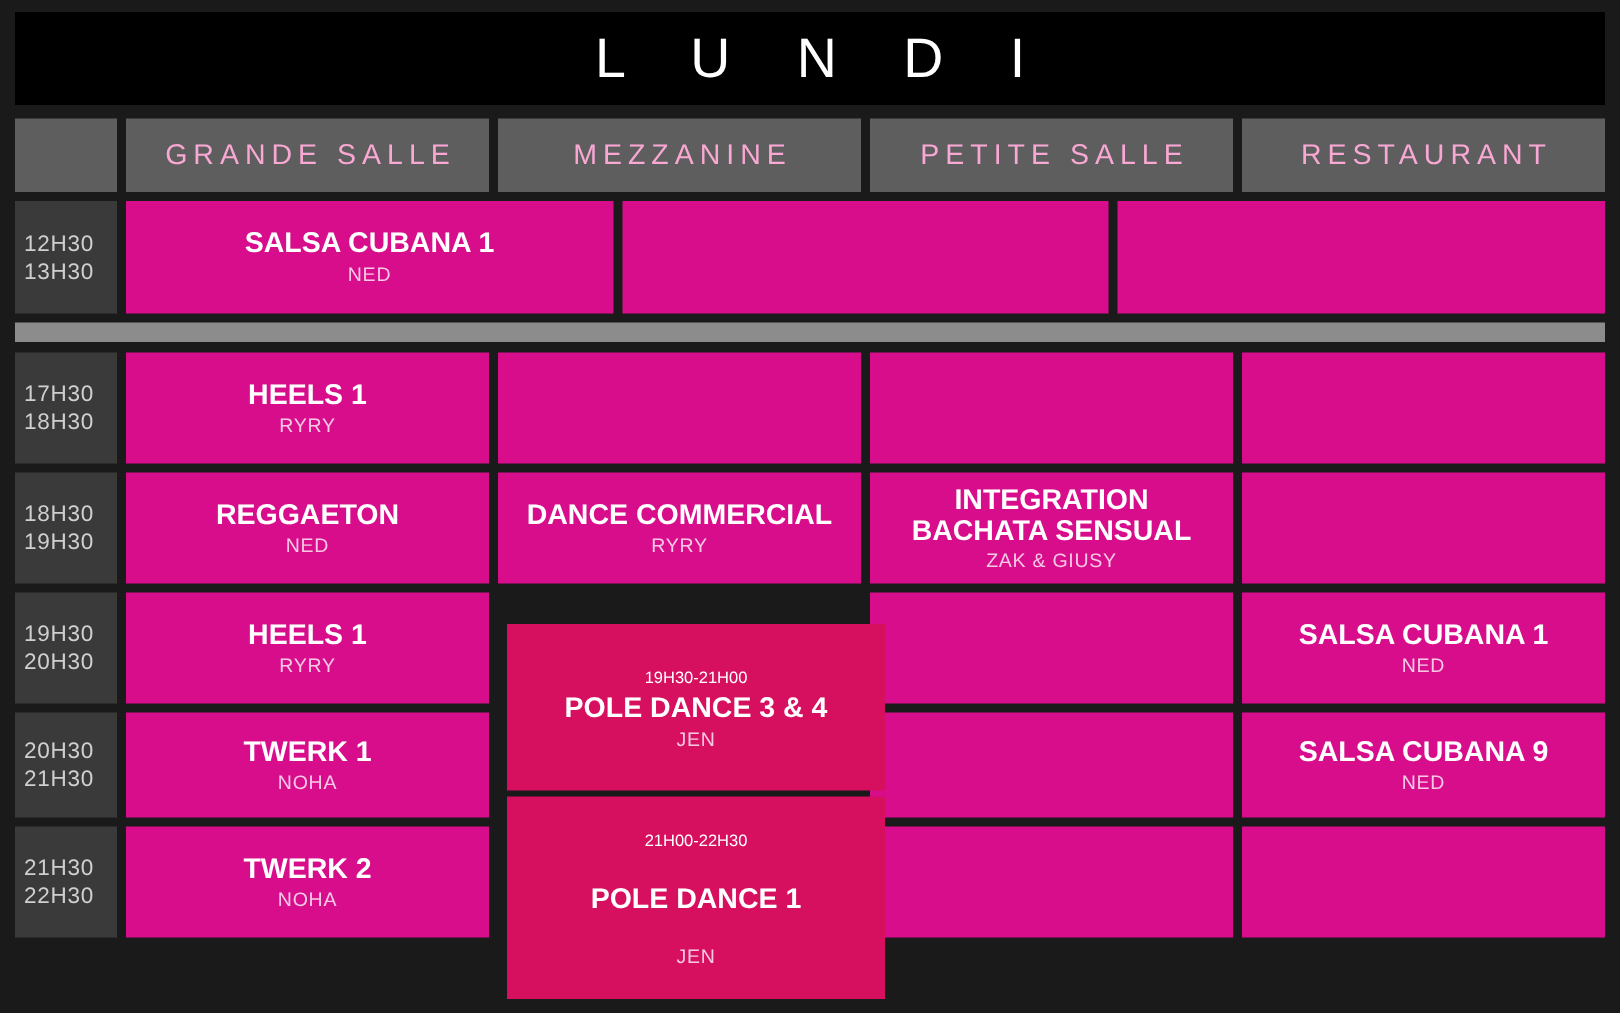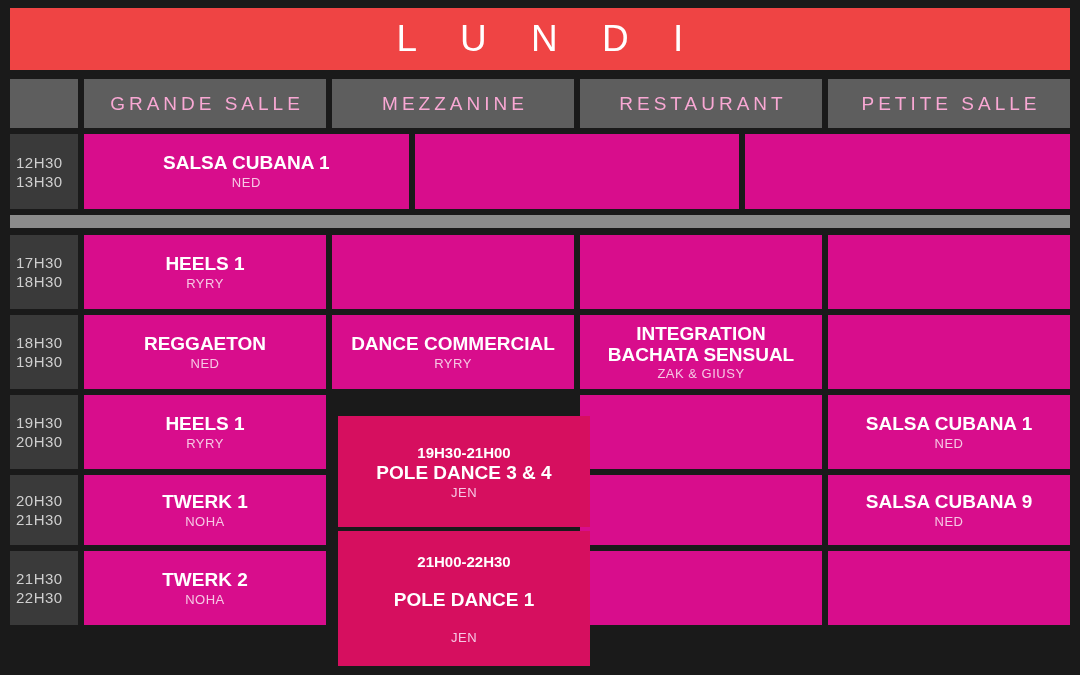--- a/index.html
+++ b/index.html
@@ -20,21 +20,21 @@
     width: 1080px;
     height: 675px;
     background: #1a1a1a;
     box-sizing: border-box;
     padding: 8px 10px 0 10px;
   }
 
   
   .title-bar {
     height: 62px;
-    background: #ef4444;
+    background: #000000;
     display: flex;
     align-items: center;
     justify-content: center;
     margin-bottom: 9px;
   }
   .title-bar .title-text {
     font-size: 37px;
     font-weight: 300;
     letter-spacing: 17px;
     text-indent: 17px;
@@ -97,22 +97,22 @@
     flex-direction: column;
     align-items: center;
     justify-content: center;
     text-align: center;
     padding: 4px 6px;
   }
   .slot.empty {
     
   }
   .slot .slot-time {
-    font-size: 15px;
-    font-weight: bold;
+    font-size: 11px;
+    font-weight: normal;
     line-height: 19px;
     color: #ffffff;
   }
   .slot .slot-name {
     font-size: 19px;
     font-weight: bold;
     line-height: 22px;
     color: #ffffff;
   }
   .slot .slot-name.two-line {
@@ -170,22 +170,22 @@
 <div class="schedule">
 
   <div class="title-bar">
     <div class="title-text">L U N D I</div>
   </div>
 
   <div class="row header-row">
     <div class="time-col"></div>
     <div class="cell hdr">GRANDE SALLE</div>
     <div class="cell hdr">MEZZANINE</div>
+    <div class="cell hdr">PETITE SALLE</div>
     <div class="cell hdr">RESTAURANT</div>
-    <div class="cell hdr">PETITE SALLE</div>
   </div>
 
   <div class="row r-lunch">
     <div class="time-col time-label">
       <span>12H30</span>
       <span>13H30</span>
     </div>
     <div class="cell slot">
       <div class="slot-name">SALSA CUBANA 1</div>
       <div class="slot-teacher">NED</div>

